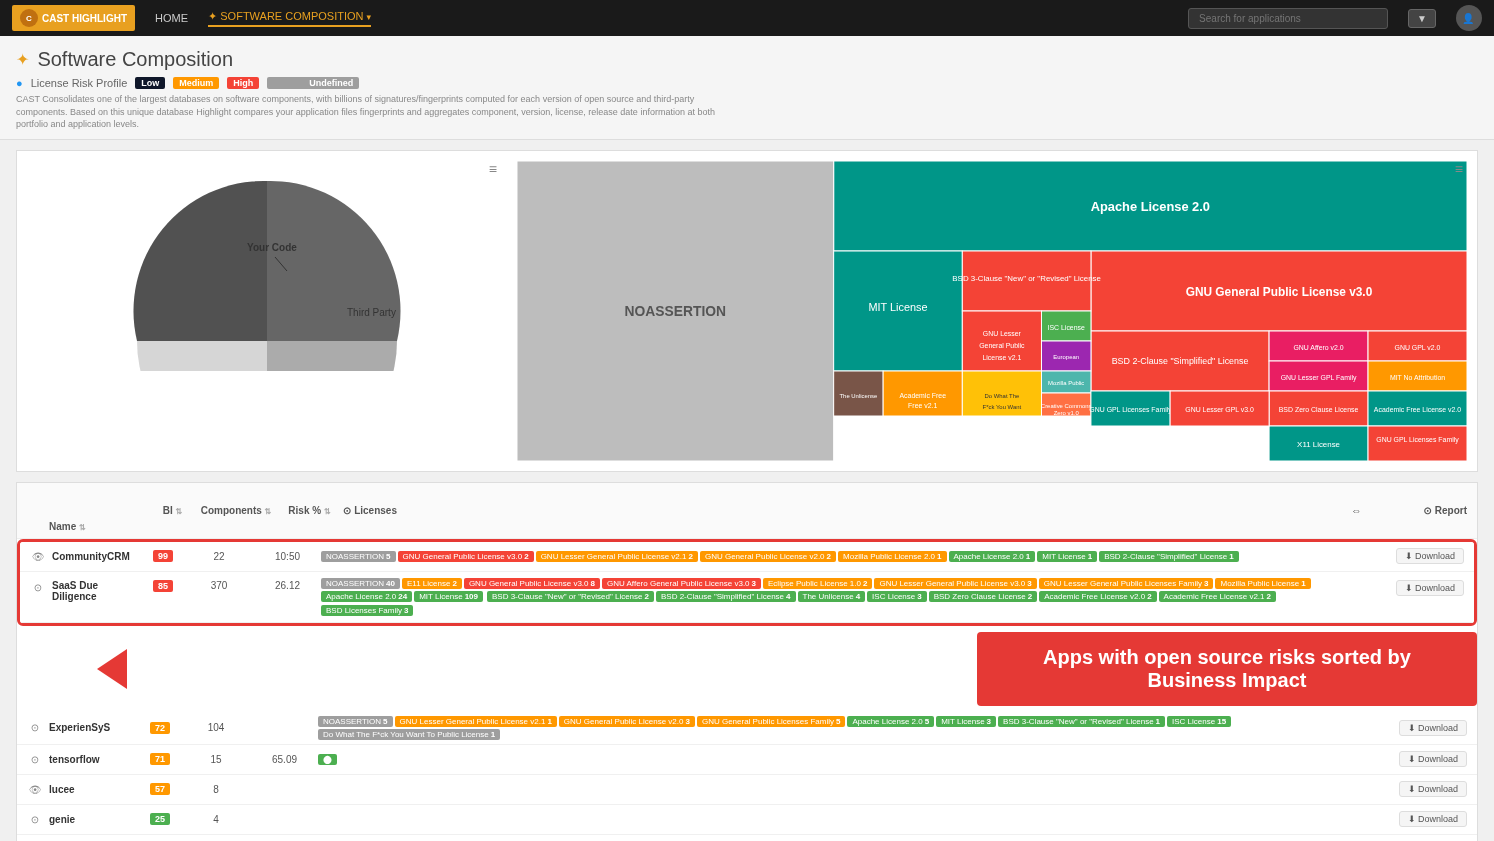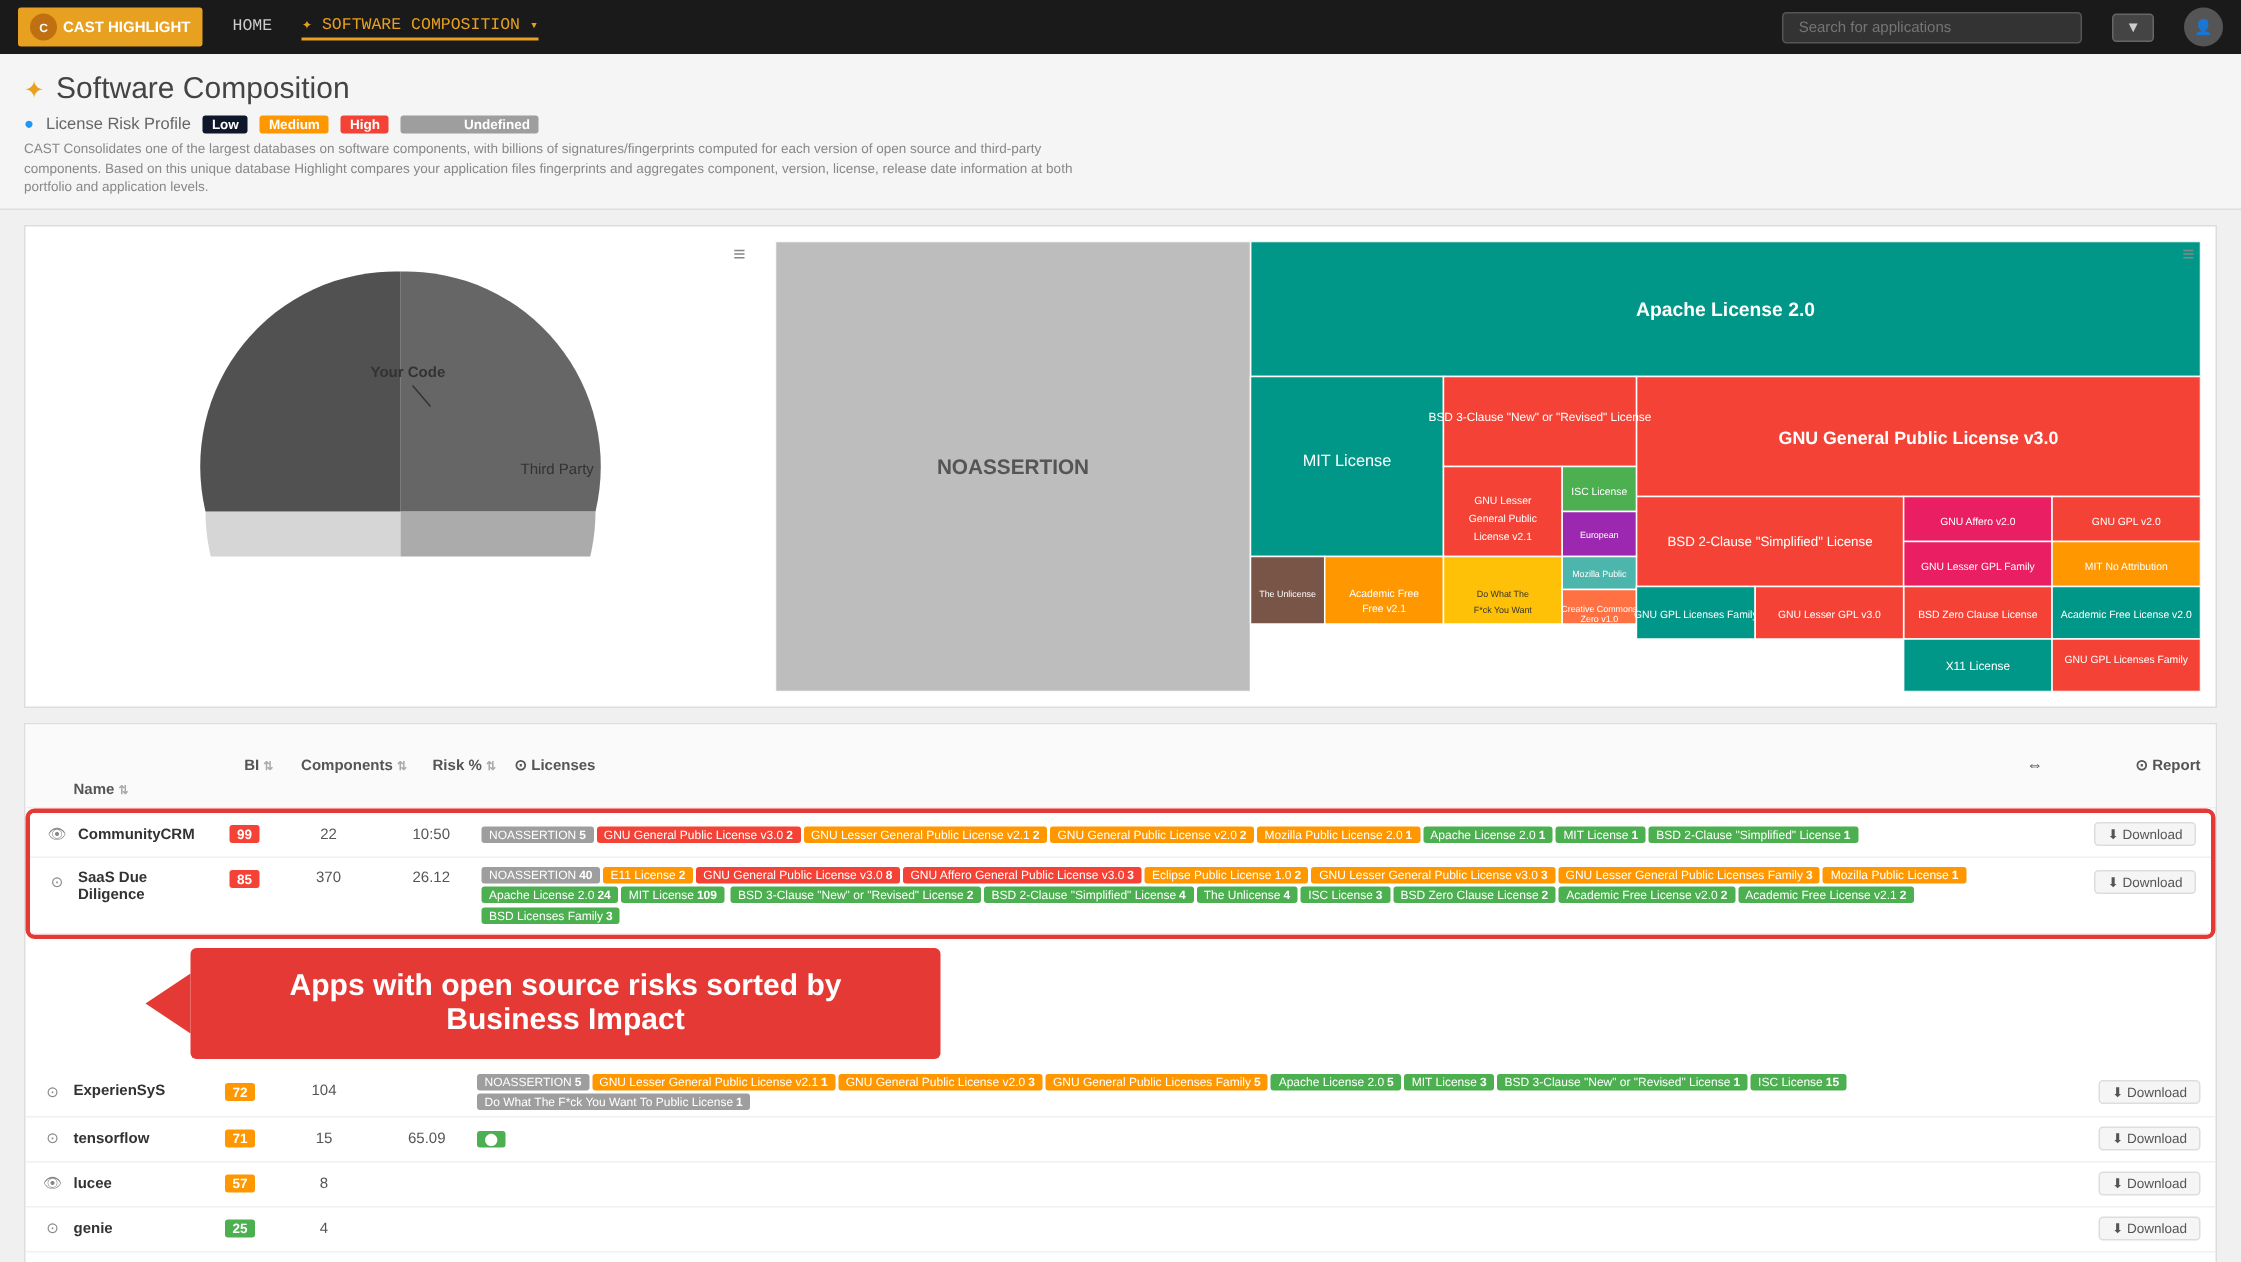--- a/index.html
+++ b/index.html
@@ -2,21 +2,21 @@
 <html><head>
   <meta charset="utf-8">
   <style>
     * { box-sizing: border-box; margin: 0; padding: 0; }
     body { font-family: Arial, sans-serif; background: #f0f0f0; font-size: 11px; color: #333; width: 1494px; min-height: 841px; overflow-x: hidden; }
 
     
     .nav-bar { background: #1a1a1a; height: 36px; display: flex; align-items: center; padding: 0 12px; gap: 20px; }
     .nav-logo { background: #e8a020; padding: 4px 8px; border-radius: 2px; color: white; font-weight: bold; font-size: 10px; display: flex; align-items: center; gap: 4px; }
     .nav-logo-icon { width: 18px; height: 18px; background: #c07010; border-radius: 50%; display: inline-flex; align-items: center; justify-content: center; color: white; font-size: 8px; }
-    .nav-link { color: #ccc; font-size: 11px; text-decoration: none; cursor: pointer; font-family: Liberation Mono, monospace; }
+    .nav-link { color: #ccc; font-size: 11px; text-decoration: none; cursor: pointer; }
     .nav-link.active { color: #e8a020; border-bottom: 2px solid #e8a020; padding-bottom: 2px; }
     .nav-spacer { flex: 1; }
     .nav-search { background: #333; border: 1px solid #555; color: #aaa; padding: 4px 10px; border-radius: 3px; width: 200px; font-size: 10px; }
     .nav-filter { background: #444; border: 1px solid #666; color: #ccc; padding: 3px 8px; border-radius: 3px; cursor: pointer; font-size: 10px; }
     .nav-user { width: 26px; height: 26px; background: #555; border-radius: 50%; display: flex; align-items: center; justify-content: center; color: #ccc; font-size: 10px; cursor: pointer; }
 
     
     .page-header { background: #f5f5f5; padding: 12px 16px 8px; border-bottom: 1px solid #ddd; }
     .page-title { font-size: 20px; color: #444; display: flex; align-items: center; gap: 8px; margin-bottom: 6px; }
     .page-title-icon { color: #e8a020; font-size: 16px; }
@@ -322,21 +322,21 @@
             <span class="lic-tag lic-green">Academic Free License v2.1 <b>2</b></span>
             <span class="lic-tag lic-green">BSD Licenses Family <b>3</b></span>
           </div>
           <div class="row-report" style="margin-top:2px;">
             <button class="download-btn">⬇ Download</button>
           </div>
         </div>
 
       </div>
 
-      <div style="display:flex; align-items:center; margin: 4px 0 6px 80px;">
+      <div style="display:flex; align-items:center; margin: 4px 0 6px 80px; justify-content: space-between;">
         <div style="width:0;height:0;border-top:20px solid transparent;border-bottom:20px solid transparent;border-right:30px solid #e53935;"></div>
         <div class="callout-box">
           <span>Apps with open source risks sorted by Business Impact</span>
         </div>
       </div>
 
       <div class="table-row">
         <div class="row-icon">⊙</div>
         <div class="row-name">ExperienSyS</div>
         <div class="row-bi">

